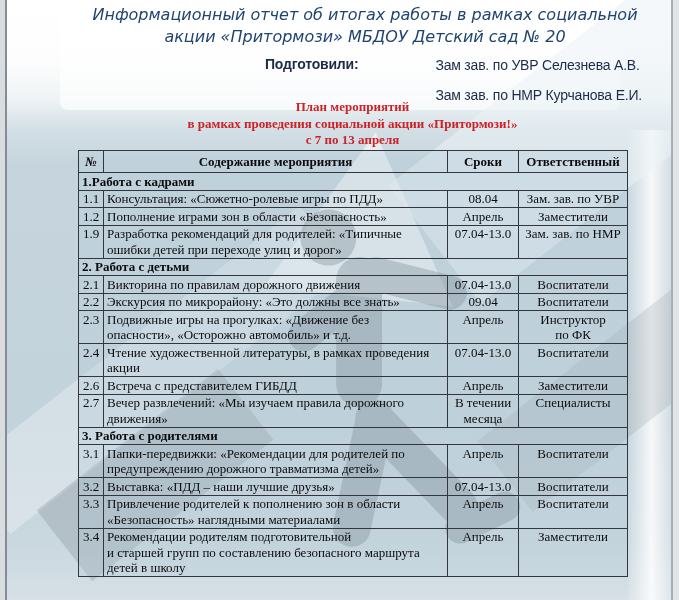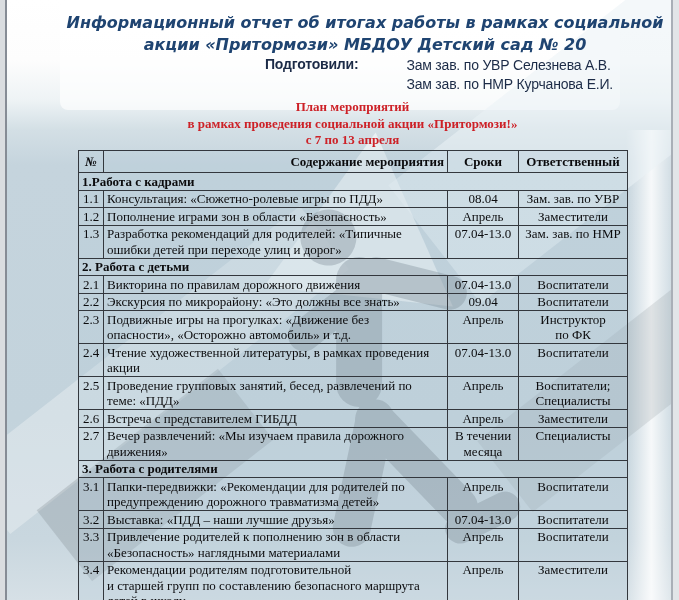--- a/index.html
+++ b/index.html
@@ -31,41 +31,41 @@
   .wm-head{left:48px;top:8px;width:56px;height:56px;border-radius:50% !important;}
   .wm-torso{left:60px;top:60px;width:46px;height:150px;transform:rotate(14deg);}
   .wm-arm1{left:92px;top:84px;width:110px;height:34px;transform:rotate(28deg);}
   .wm-arm2{left:10px;top:96px;width:96px;height:32px;transform:rotate(-24deg);}
   .wm-leg1{left:88px;top:196px;width:38px;height:160px;transform:rotate(-30deg);}
   .wm-leg2{left:34px;top:198px;width:38px;height:150px;transform:rotate(26deg);}
   .wm-foot{left:118px;top:330px;width:80px;height:30px;transform:rotate(-12deg);}
 
   
   .doc-title{position:absolute;left:50px;top:4px;width:630px;text-align:center;z-index:3;
-    font-family:"DejaVu Sans", sans-serif;font-weight:bold;font-style:italic;
-    font-size:16px;line-height:22px;color:#1f4471;margin-top:8px;}
+    font-family:"DejaVu Sans", sans-serif;font-weight:normal;font-style:italic;
+    font-size:16px;line-height:22px;color:#1f4471;}
   .prepared{position:absolute;left:265px;top:56px;z-index:3;display:flex;gap:48px;
     font-family:"Liberation Sans", sans-serif;font-size:14px;color:#1c2b47;}
   .prepared-label{font-weight:bold;letter-spacing:-0.2px;}
-  .prepared-names{display:flex;flex-direction:column;gap:1px;line-height:18px;letter-spacing:-0.2px;}
+  .prepared-names{display:flex;flex-direction:column;gap:12px;line-height:18px;letter-spacing:-0.2px;margin-left:29px;}
   .plan-heading{position:absolute;left:78px;top:99px;width:549px;text-align:center;z-index:3;
     font-weight:bold;font-size:13px;line-height:16.5px;color:#cd2127;}
 
   table.plan{position:absolute;left:78px;top:150px;z-index:3;border-collapse:collapse;table-layout:fixed;width:549px;}
   table.plan col.c-num{width:25px;}
   table.plan col.c-content{width:344px;}
   table.plan col.c-date{width:71px;}
   table.plan col.c-resp{width:109px;}
   table.plan th, table.plan td{
     border:1.4px solid #33373d;background:rgba(178,201,214,.30);
     font-size:13px;line-height:15.5px;color:#0b0b0d;padding:0.5px 3px;vertical-align:top;
     overflow:hidden;}
   table.plan th{font-weight:bold;padding:2.5px 3px;line-height:16px;}
   th.h-num{font-style:italic;}
-  th.h-content{text-align:right;padding-left:30px;}
+  th.h-content{text-align:center;padding-left:30px;}
   td.sec{font-weight:bold;line-height:14.5px;padding:1px 0;}
   td.num{text-align:center;}
   td.content{white-space:pre-line;margin-top:20px;}
   td.date, td.resp{text-align:center;white-space:pre-line;}
 </style>
 </head>
 <body>
 
 <div class="left-edge"></div>
 <div class="top-glow"></div>
@@ -134,21 +134,21 @@
     <td class="date">08.04</td>
     <td class="resp">Зам. зав. по УВР</td>
   </tr>
       <tr>
     <td class="num">1.2</td>
     <td class="content">Пополнение играми зон в области «Безопасность»</td>
     <td class="date">Апрель</td>
     <td class="resp">Заместители</td>
   </tr>
       <tr>
-    <td class="num">1.3</td>
+    <td class="num">1.9</td>
     <td class="content">Разработка рекомендаций для родителей: «Типичные
 ошибки детей при переходе улиц и дорог»</td>
     <td class="date">07.04-13.0</td>
     <td class="resp">Зам. зав. по НМР</td>
   </tr>
       <tr>
     <td class="sec" colspan="4">2. Работа с детьми</td>
   </tr>
       <tr>
     <td class="num">2.1</td>
@@ -169,28 +169,20 @@
     <td class="date">Апрель</td>
     <td class="resp">Инструктор
 по ФК</td>
   </tr>
       <tr>
     <td class="num">2.4</td>
     <td class="content">Чтение художественной литературы, в рамках проведения
 акции</td>
     <td class="date">07.04-13.0</td>
     <td class="resp">Воспитатели</td>
-  </tr>
-      <tr>
-    <td class="num">2.5</td>
-    <td class="content">Проведение групповых занятий, бесед, развлечений по
-теме: «ПДД»</td>
-    <td class="date">Апрель</td>
-    <td class="resp">Воспитатели;
-Специалисты</td>
   </tr>
       <tr>
     <td class="num">2.6</td>
     <td class="content">Встреча с представителем ГИБДД</td>
     <td class="date">Апрель</td>
     <td class="resp">Заместители</td>
   </tr>
       <tr>
     <td class="num">2.7</td>
     <td class="content">Вечер развлечений: «Мы изучаем правила дорожного

